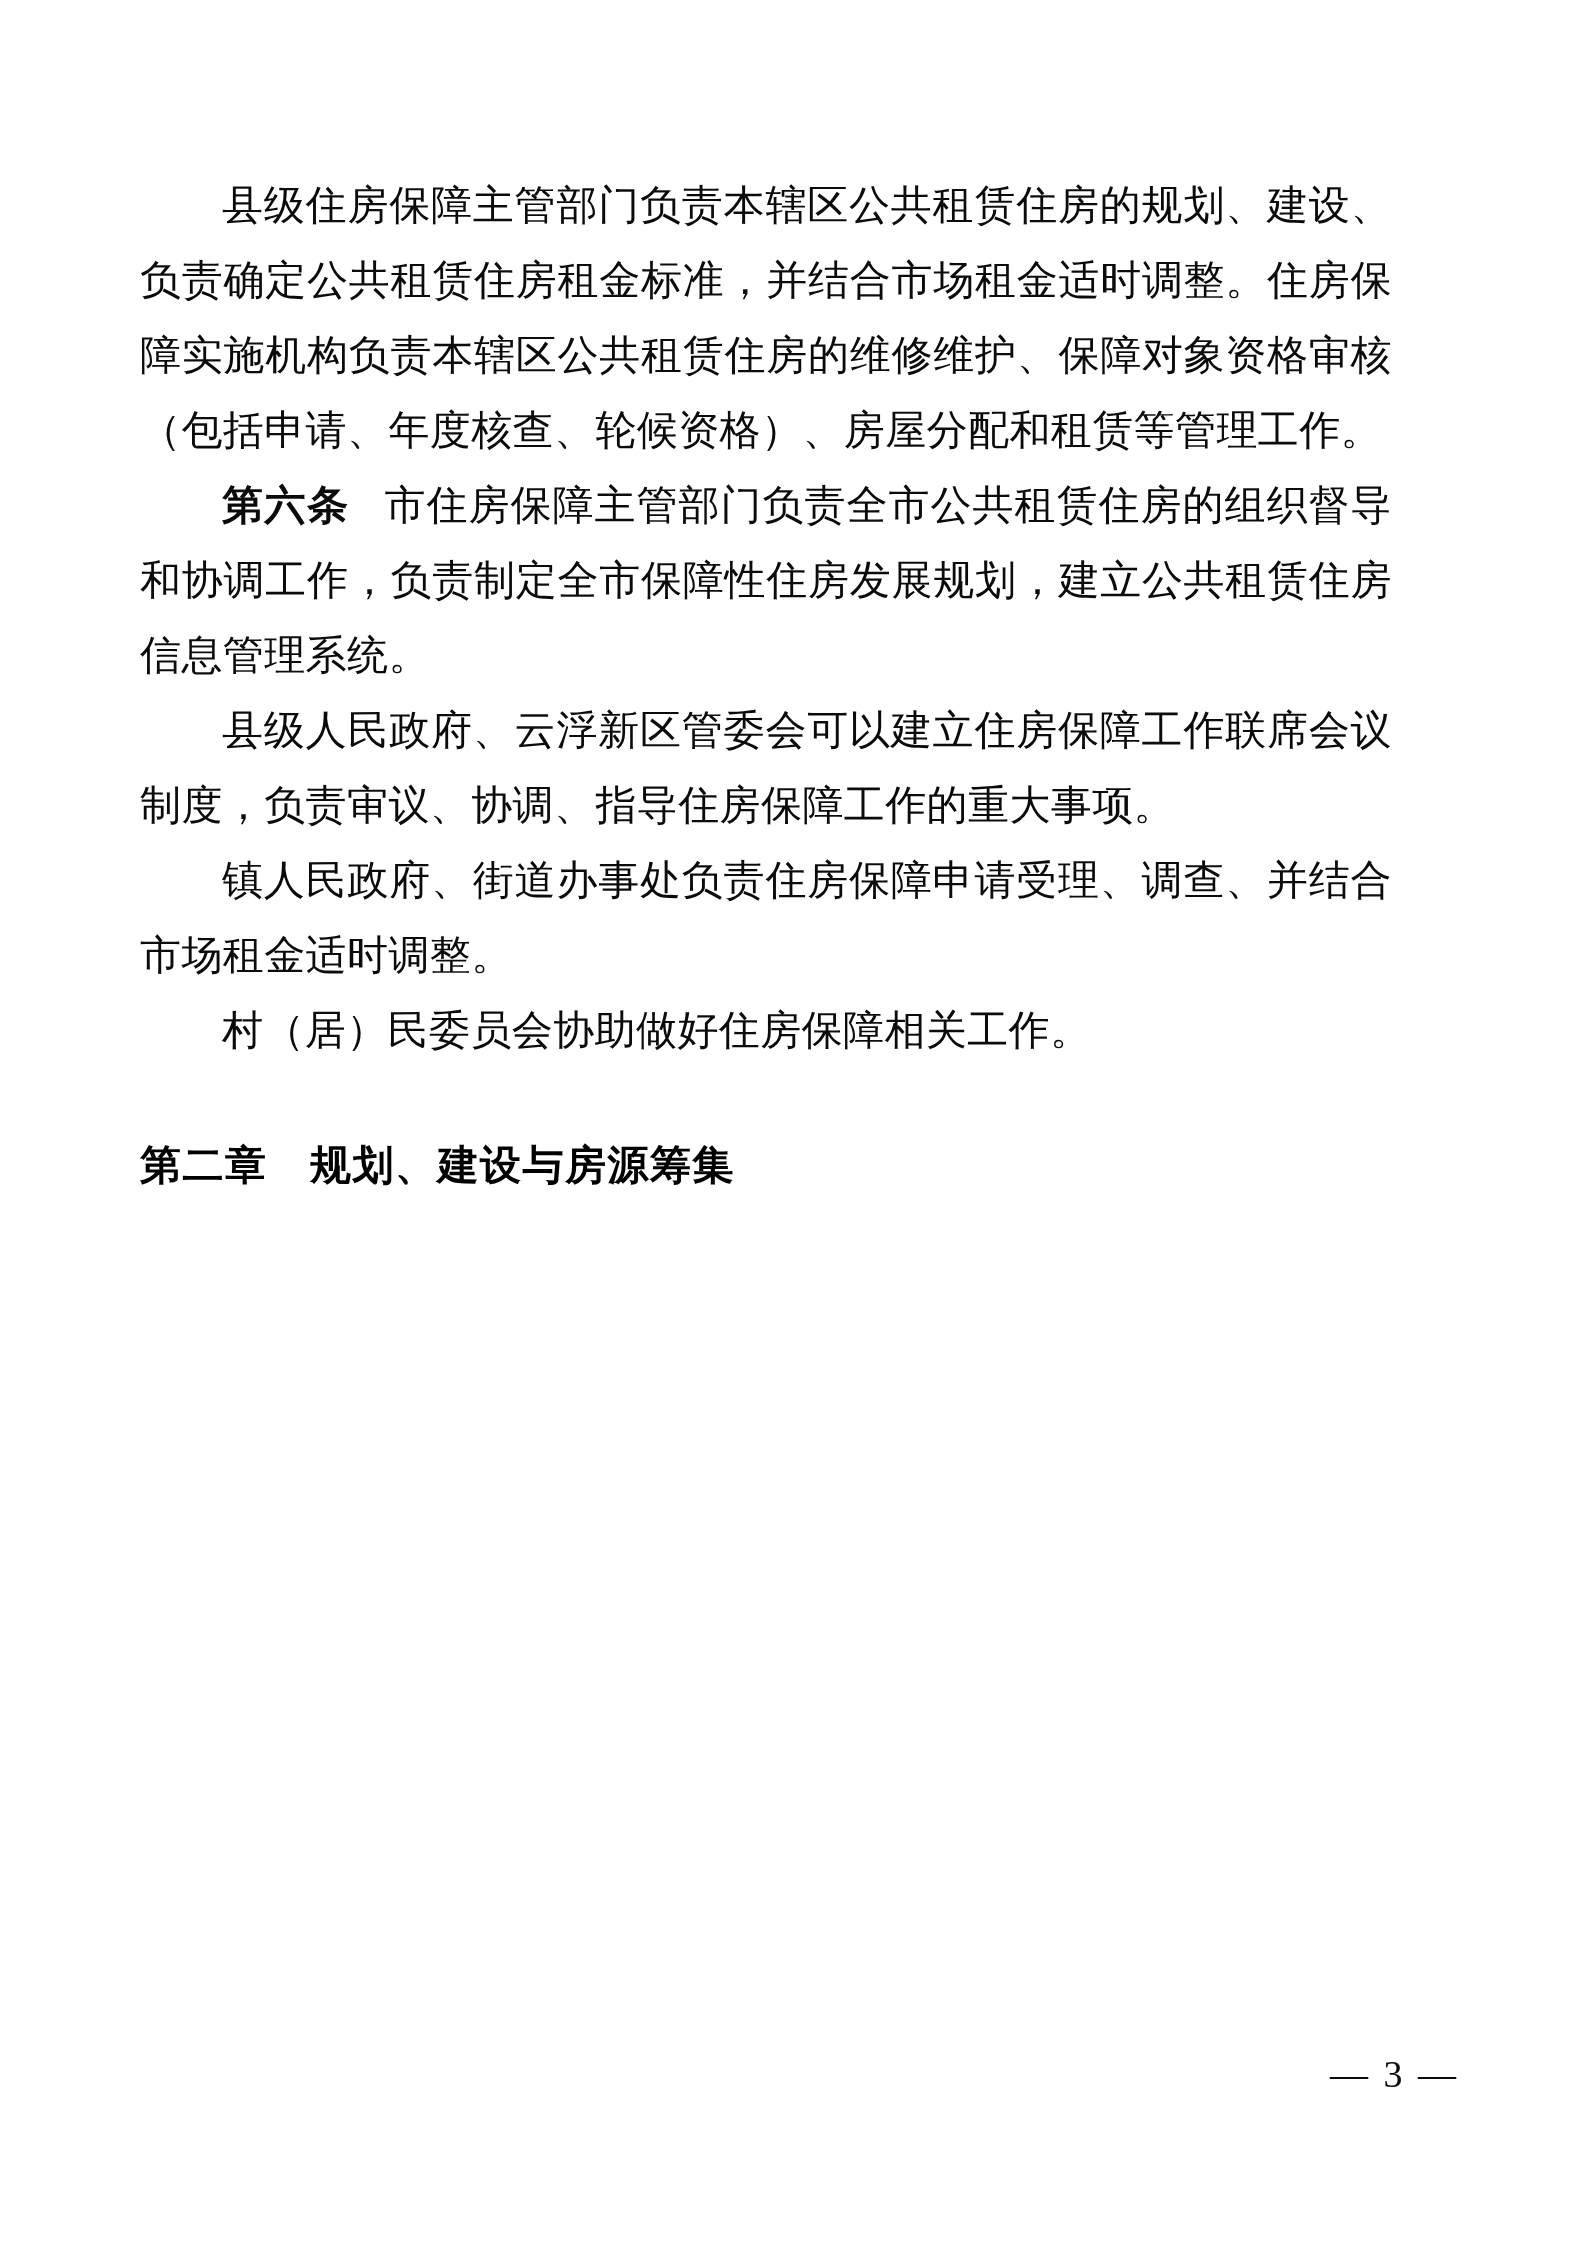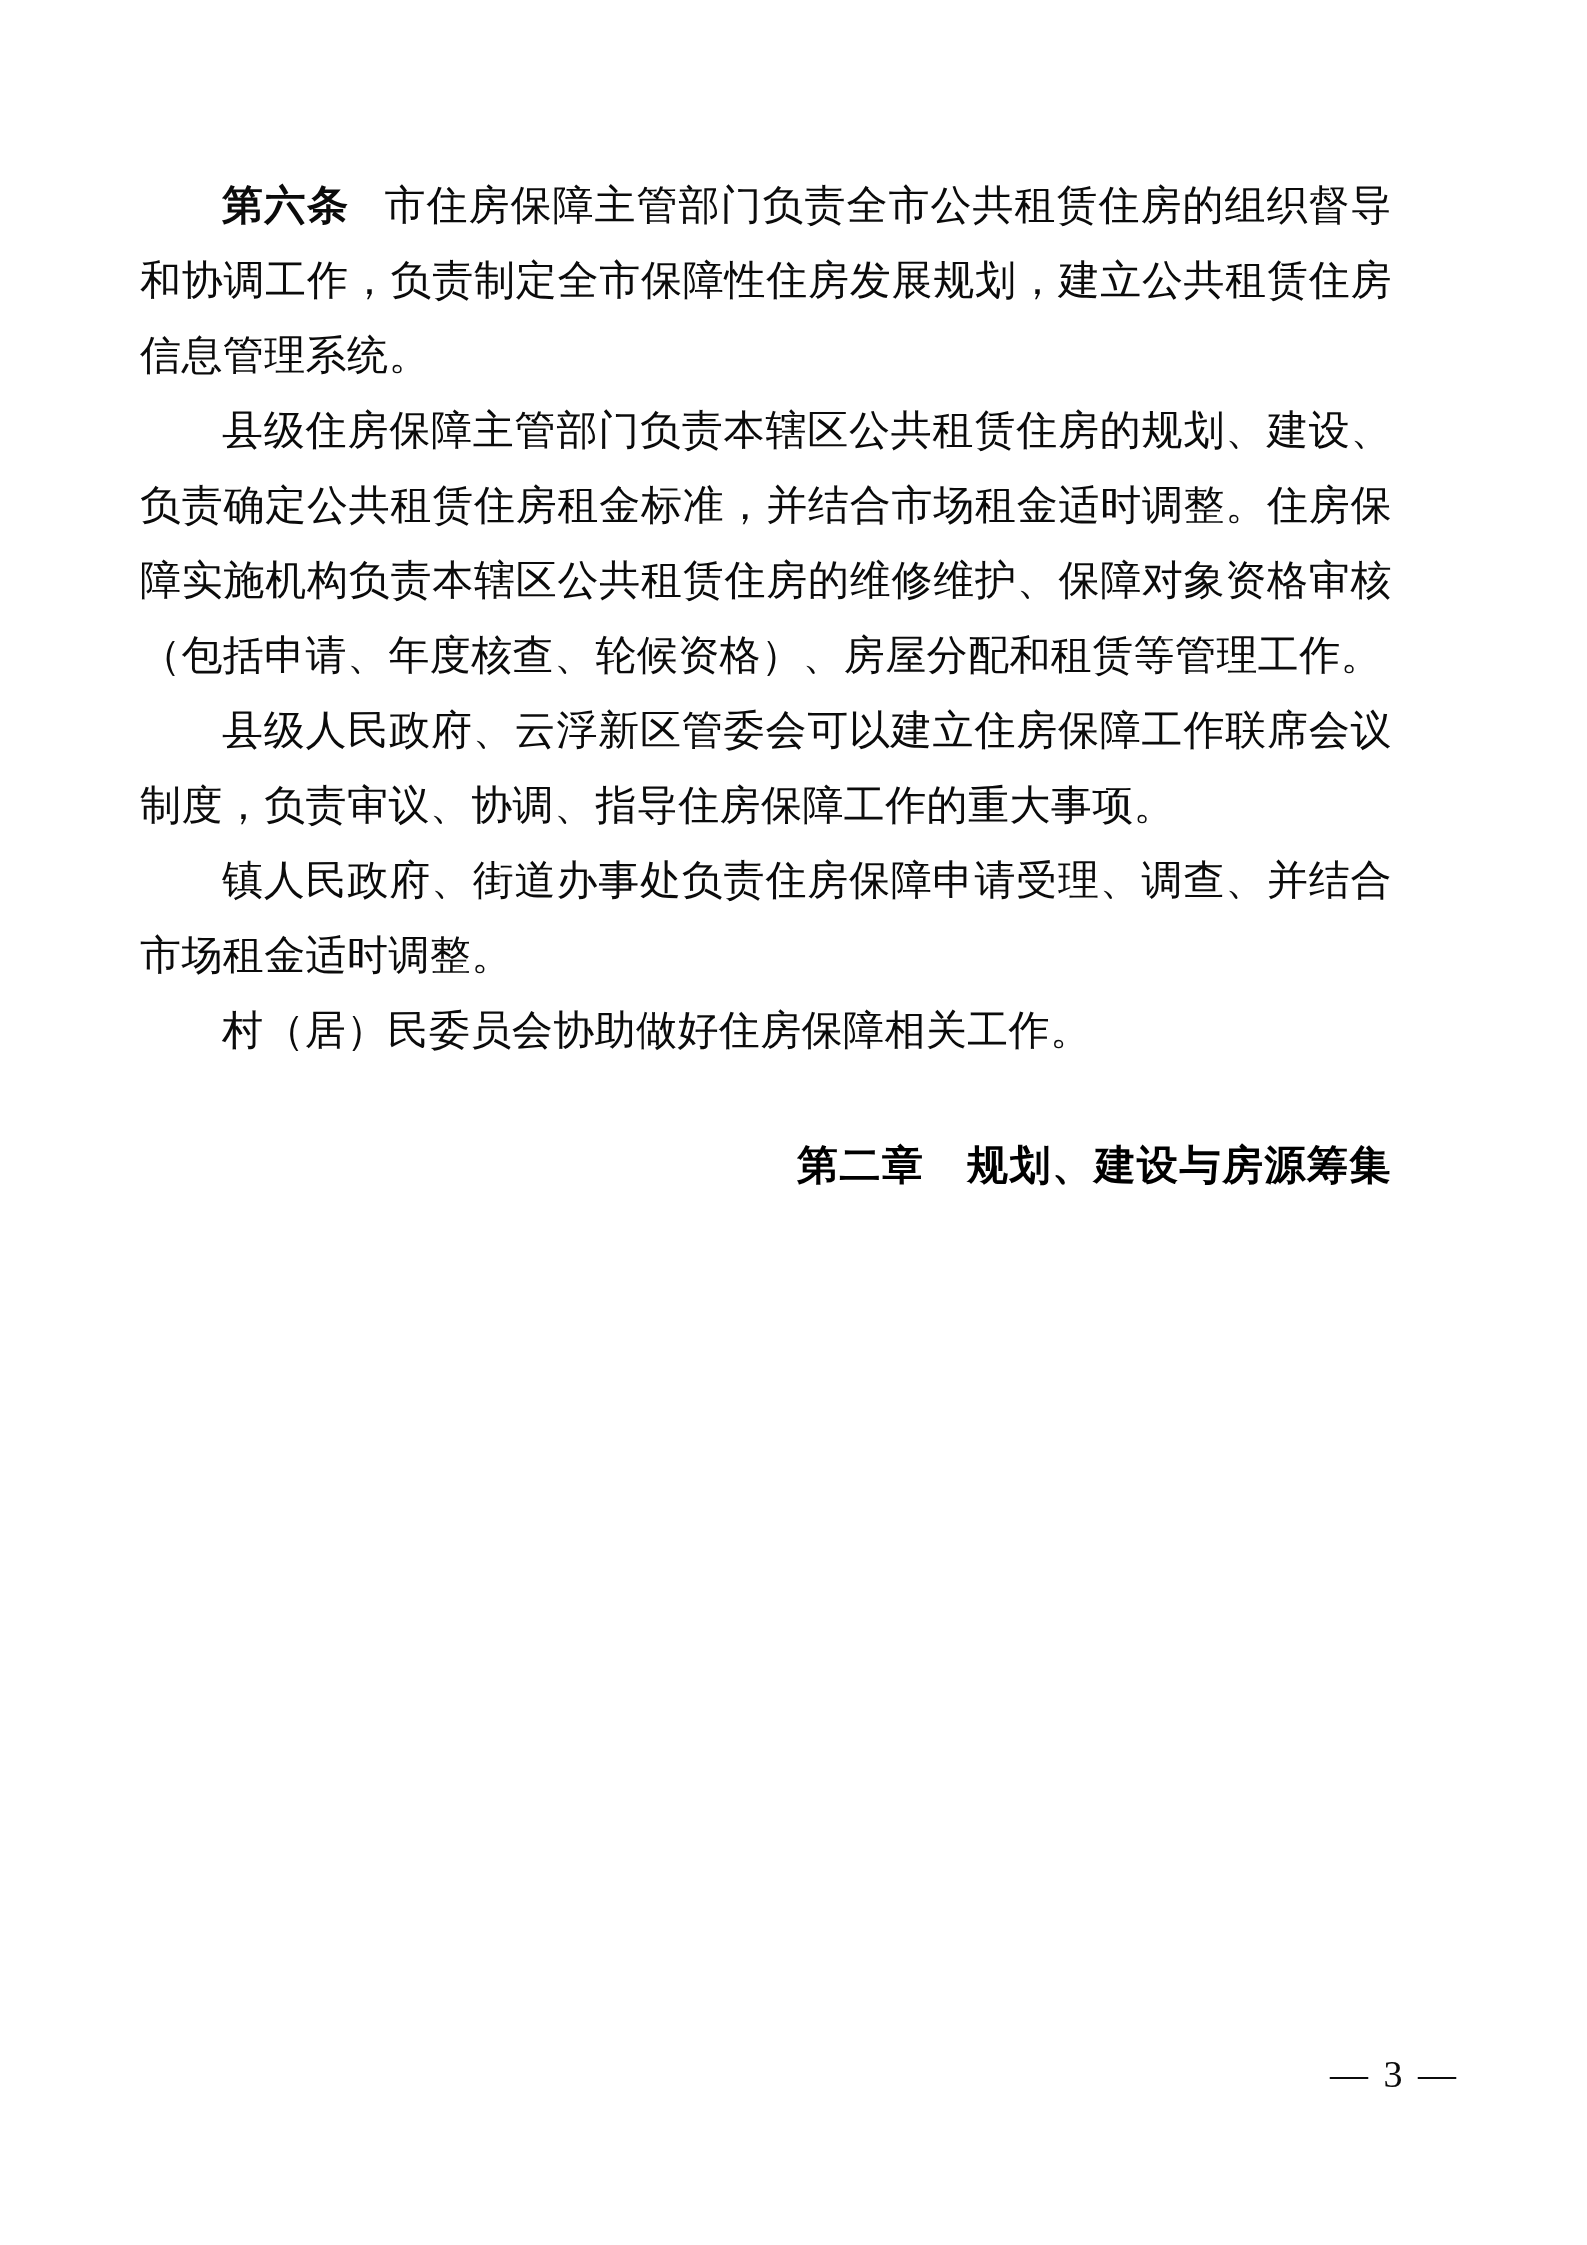--- a/index.html
+++ b/index.html
@@ -55,21 +55,21 @@
     display: inline-block;
     width: 34px;
   }
 
   
   .chapter-heading {
     font-family: "Liberation Sans", "DejaVu Sans", sans-serif;
     font-weight: bold;
     font-size: 41px;
     line-height: 75px;
-    text-align: right;
+    text-align: left;
     letter-spacing: 1.5px;
     margin: 0;
     color: #000000;
   }
 
   .spacer-before-heading { height: 60px; }
   .spacer-after-heading { height: 82px; }
 
   .page-number {
     position: absolute;
@@ -82,23 +82,23 @@
     white-space: nowrap;
   }
 </style>
 </head>
 <body>
 
 <div class="page">
 
   <div class="content">
 
+    <p class="para">县级住房保障主管部门负责本辖区公共租赁住房的规划、建设、负责确定公共租赁住房租金标准，并结合市场租金适时调整。住房保障实施机构负责本辖区公共租赁住房的维修维护、保障对象资格审核（包括申请、年度核查、轮候资格）、房屋分配和租赁等管理工作。</p>
+
     <p class="para"><span class="art-label">第六条</span><span class="gap-after-label"></span><span>市住房保障主管部门负责全市公共租赁住房的组织督导和协调工作，负责制定全市保障性住房发展规划，建立公共租赁住房信息管理系统。</span></p>
-
-    <p class="para">县级住房保障主管部门负责本辖区公共租赁住房的规划、建设、负责确定公共租赁住房租金标准，并结合市场租金适时调整。住房保障实施机构负责本辖区公共租赁住房的维修维护、保障对象资格审核（包括申请、年度核查、轮候资格）、房屋分配和租赁等管理工作。</p>
 
 
     <p class="para">县级人民政府、云浮新区管委会可以建立住房保障工作联席会议制度，负责审议、协调、指导住房保障工作的重大事项。</p>
 
     <p class="para">镇人民政府、街道办事处负责住房保障申请受理、调查、并结合市场租金适时调整。</p>
 
     <p class="para">村（居）民委员会协助做好住房保障相关工作。</p>
 
     <div class="spacer-before-heading"></div>
 

